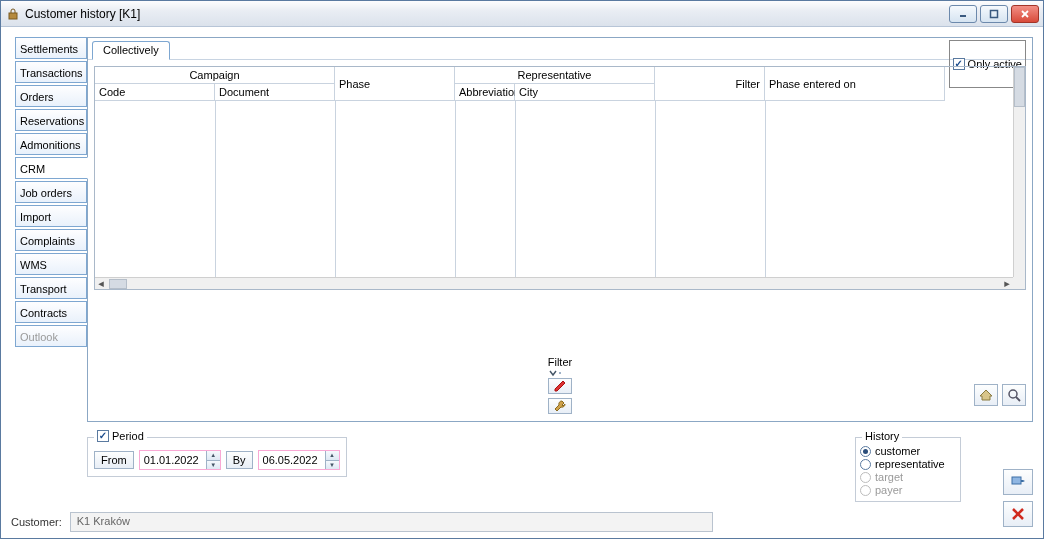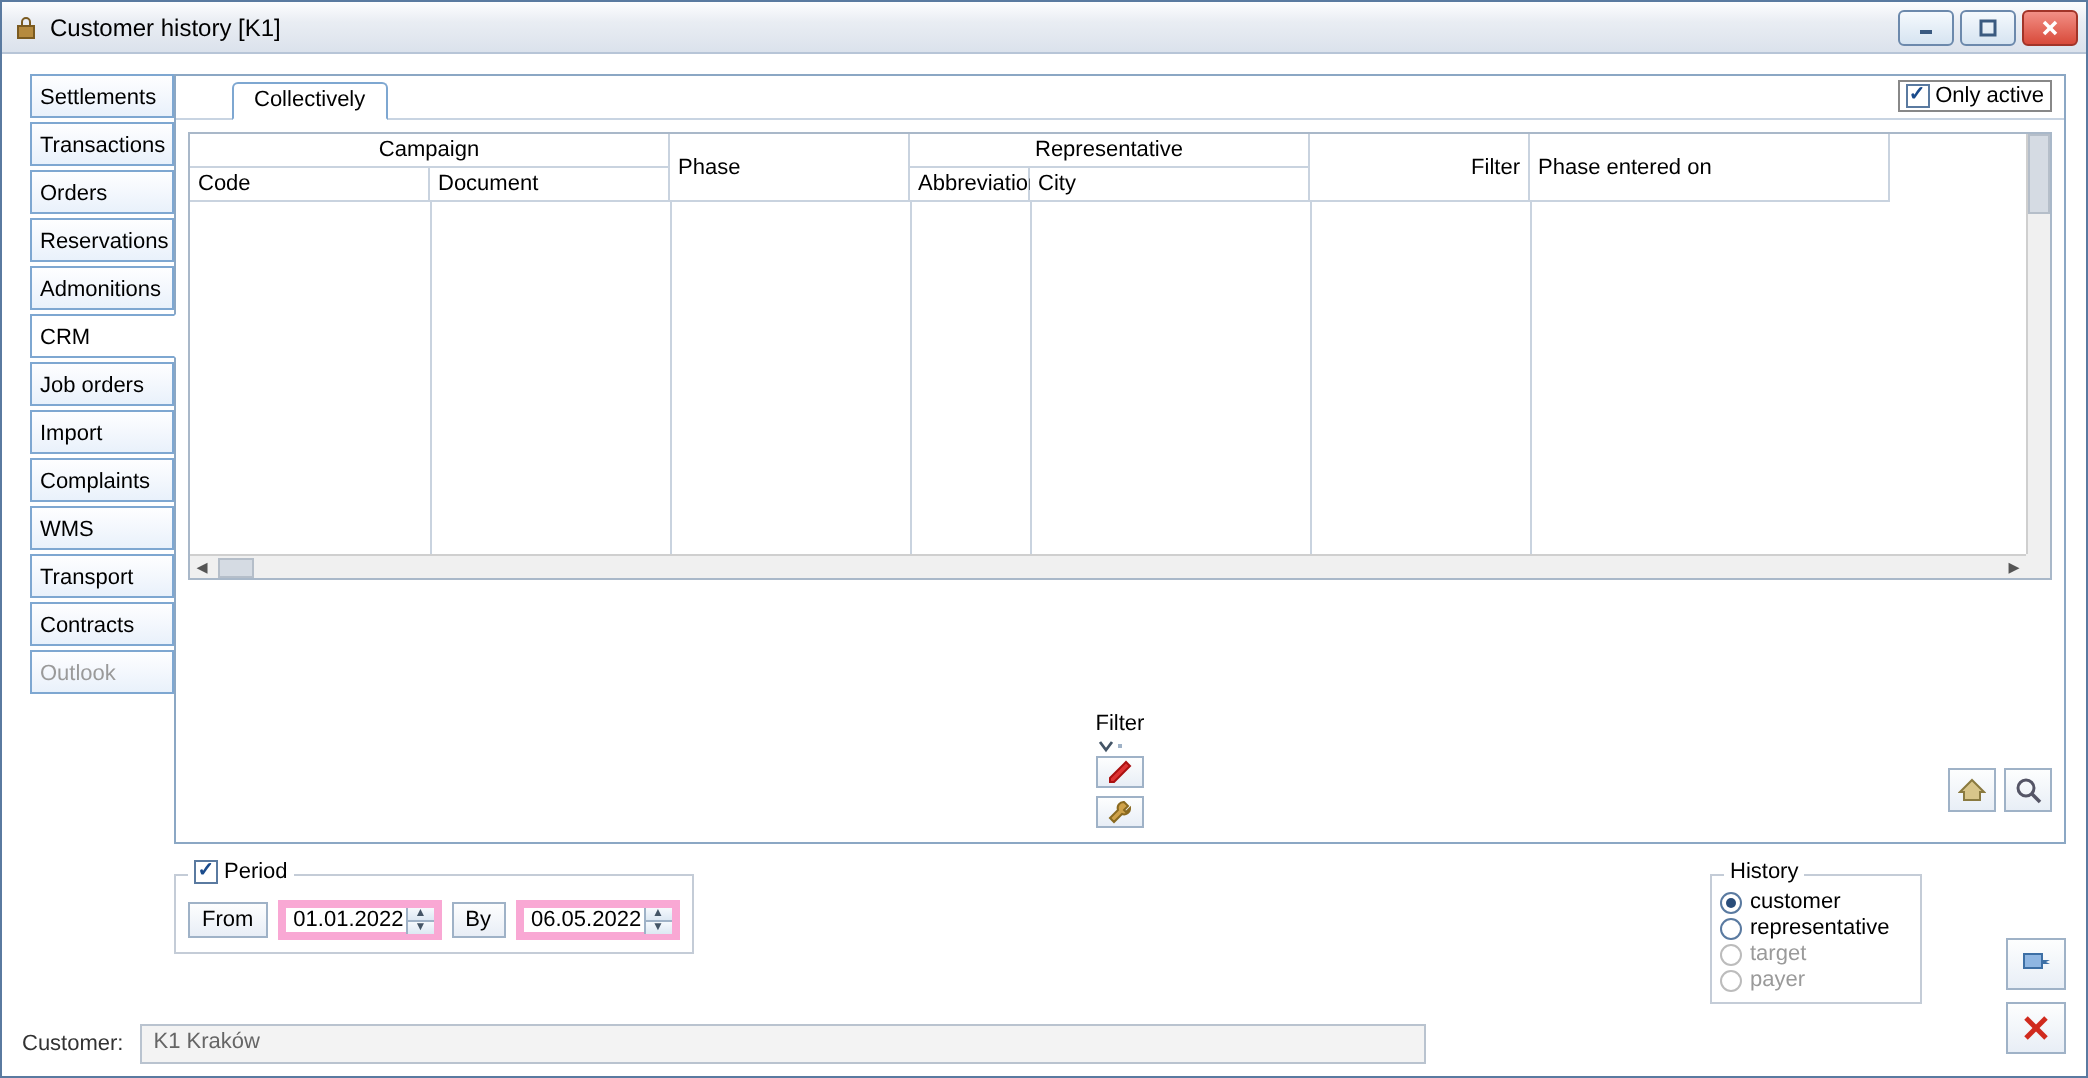--- a/index.html
+++ b/index.html
@@ -71,26 +71,26 @@
     border-bottom:1px solid #c8d4e2;
     position:relative;
   }
   .toptab {
     border:1px solid #7ea7d1;
     border-bottom-color:#fff;
     background:#fff;
     padding:2px 10px 3px;
     font-size:11px;
     border-radius:3px 3px 0 0;
-    position:relative; top:1px;margin-left:24px;
+    position:relative; top:1px;
   }
   .onlyactive {
     position:absolute; right:6px; top:2px;
     display:flex;align-items:center;gap:3px;
-    border:1px solid #888;padding:1px 3px;
+    border:1px solid #888;padding:17px 3px;
   }
   .chk {
     width:12px;height:12px;border:1px solid #5a7aa0;background:#fff;
     display:flex;align-items:center;justify-content:center;font-size:10px;color:#1a4b8c;
   }
   .chk.checked::after{content:"✓";font-weight:bold;line-height:1;}
 
   .grid {
     position:absolute; left:6px; top:28px; right:6px; height:224px;
     border:1px solid #a9b8c9;
@@ -128,21 +128,21 @@
   .iconrow2{position:absolute;right:6px;top:346px;display:flex;gap:4px;}
 
   
   .periodgrp {
     position:absolute; left:86px; top:436px; width:260px;
     border:1px solid #c4ccd7; padding:8px 6px 6px;
   }
   .periodgrp .legend{position:absolute;top:-8px;left:6px;background:#fff;padding:0 3px;display:flex;align-items:center;gap:3px;}
   .periodgrp .row{display:flex;align-items:center;gap:5px;margin-top:4px;}
   .smallbtn{border:1px solid #9fb2c7;background:linear-gradient(#fdfefe,#e8eef6);padding:2px 6px;font-size:11px;}
-  .dateinput{border:4px solid #f9a8d4;background:#fff;height:20px;width:82px;display:flex;align-items:center;position:relative;padding-left:4px;font-size:11px;}
+  .dateinput{border:1px solid #f9a8d4;background:#fff;height:20px;width:82px;display:flex;align-items:center;position:relative;padding-left:4px;font-size:11px;}
   .spin{position:absolute;right:0;top:0;bottom:0;width:14px;display:flex;flex-direction:column;}
   .spin div{flex:1;border-left:1px solid #9fb2c7;background:linear-gradient(#f5f9fd,#dde8f3);display:flex;align-items:center;justify-content:center;font-size:6px;color:#456;}
   .spin div:first-child{border-bottom:1px solid #9fb2c7;}
 
   .historygrp{
     position:absolute; right:82px; top:436px; width:106px;
     border:1px solid #c4ccd7; padding:6px 4px 4px;
   }
   .historygrp .legend{position:absolute;top:-8px;left:6px;background:#fff;padding:0 3px;}
   .radio{display:flex;align-items:center;gap:4px;font-size:11px;margin:1px 0;white-space:nowrap;overflow:hidden;}

